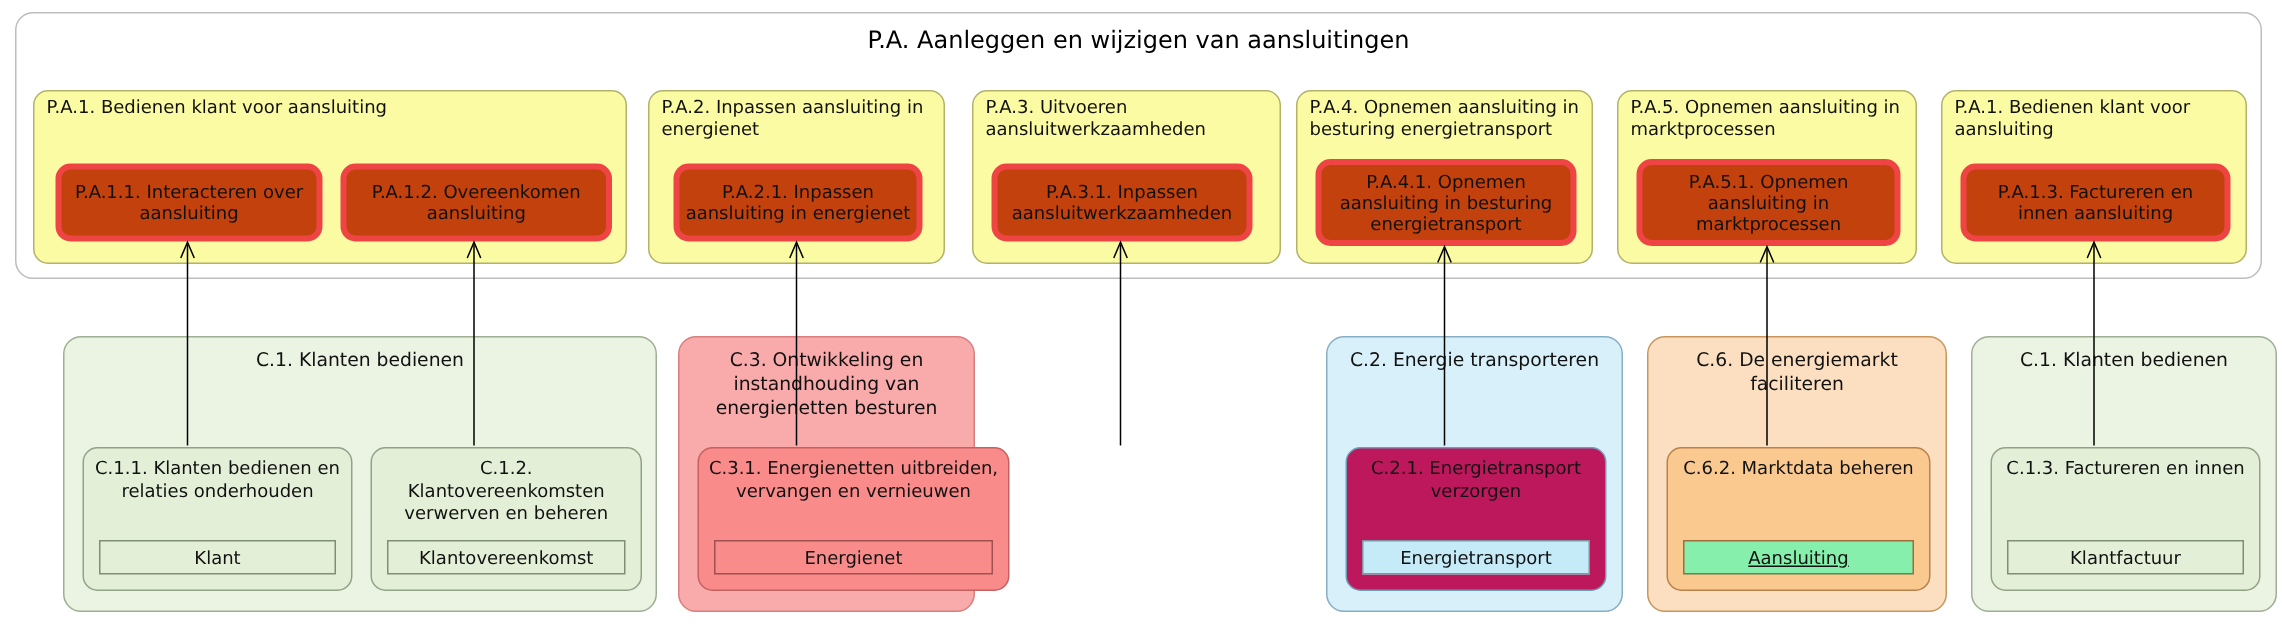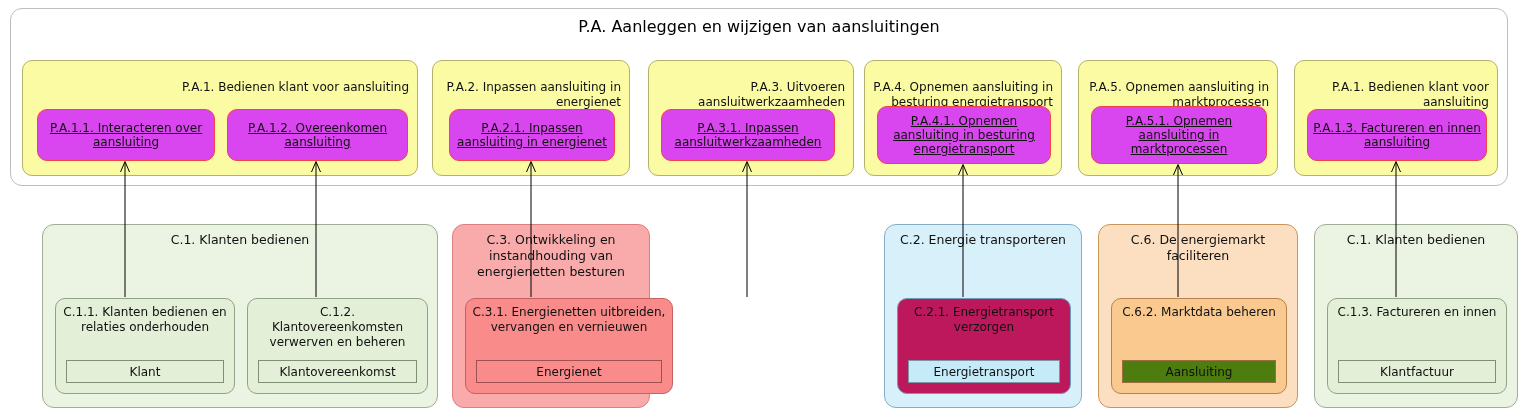--- a/index.html
+++ b/index.html
@@ -19,27 +19,27 @@
     text-align:center; font-size:16px; color:#000;
   }
 
   
   .tgroup {
     position:absolute; top:60px; height:116px;
     background:#fbfba4; border:1px solid #b2b26b; border-radius:10px;
     box-sizing:border-box;
   }
   .tgroup .gtitle {
-    padding:19px 8px 0 8px; text-align:right; line-height:15px;
+    padding:3px 8px 0 8px; text-align:left; line-height:15px;
   }
   .sub {
-    position:absolute; background:#d946ef; border:1px solid #ef4444;
+    position:absolute; background:#c2410c; border:4px solid #ef4444;
     border-radius:10px; box-sizing:border-box;
     display:flex; align-items:center; justify-content:center;
-    text-align:center; line-height:14px; padding:2px 4px;text-decoration:underline;
+    text-align:center; line-height:14px; padding:2px 4px;
   }
   .sub.std  { top:48px; height:52px; }
   .sub.tall { top:45px; height:58px; }
 
   
   .bgroup {
     position:absolute; top:224px; height:184px;
     border:1px solid; border-radius:12px; box-sizing:border-box;margin-left:20px;
   }
   .bgroup .gtitle {
@@ -71,21 +71,21 @@
   .theme-paleyellow { background:#fbfbd8; border-color:#b3b379; }
   .theme-paleyellow .fbox { background:#fbfbd8; border-color:#a8a86d; }
   .theme-paleyellow .obox { background:#fbfbd8; border-color:#8f8f60; }
 
   .theme-blue   { background:#d8f0fa; border-color:#88aec4; }
   .theme-blue   .fbox { background:#be185d; border-color:#6f9cb8; }
   .theme-blue   .obox { background:#c5ebf9; border-color:#7e93a3; }
 
   .theme-orange { background:#fbdfc0; border-color:#c9965c; }
   .theme-orange .fbox { background:#f9c98f; border-color:#b9824a; }
-  .theme-orange .obox { background:#4d7c0f; border-color:#9c6e3e; }
+  .theme-orange .obox { background:#86efac; border-color:#9c6e3e;text-decoration:underline; }
 
   .arrow-layer {
     position:absolute; left:0; top:0; width:1521px; height:417px;
     pointer-events:none;
   }
 </style>
 </head>
 <body>
 
 <div class="canvas">

